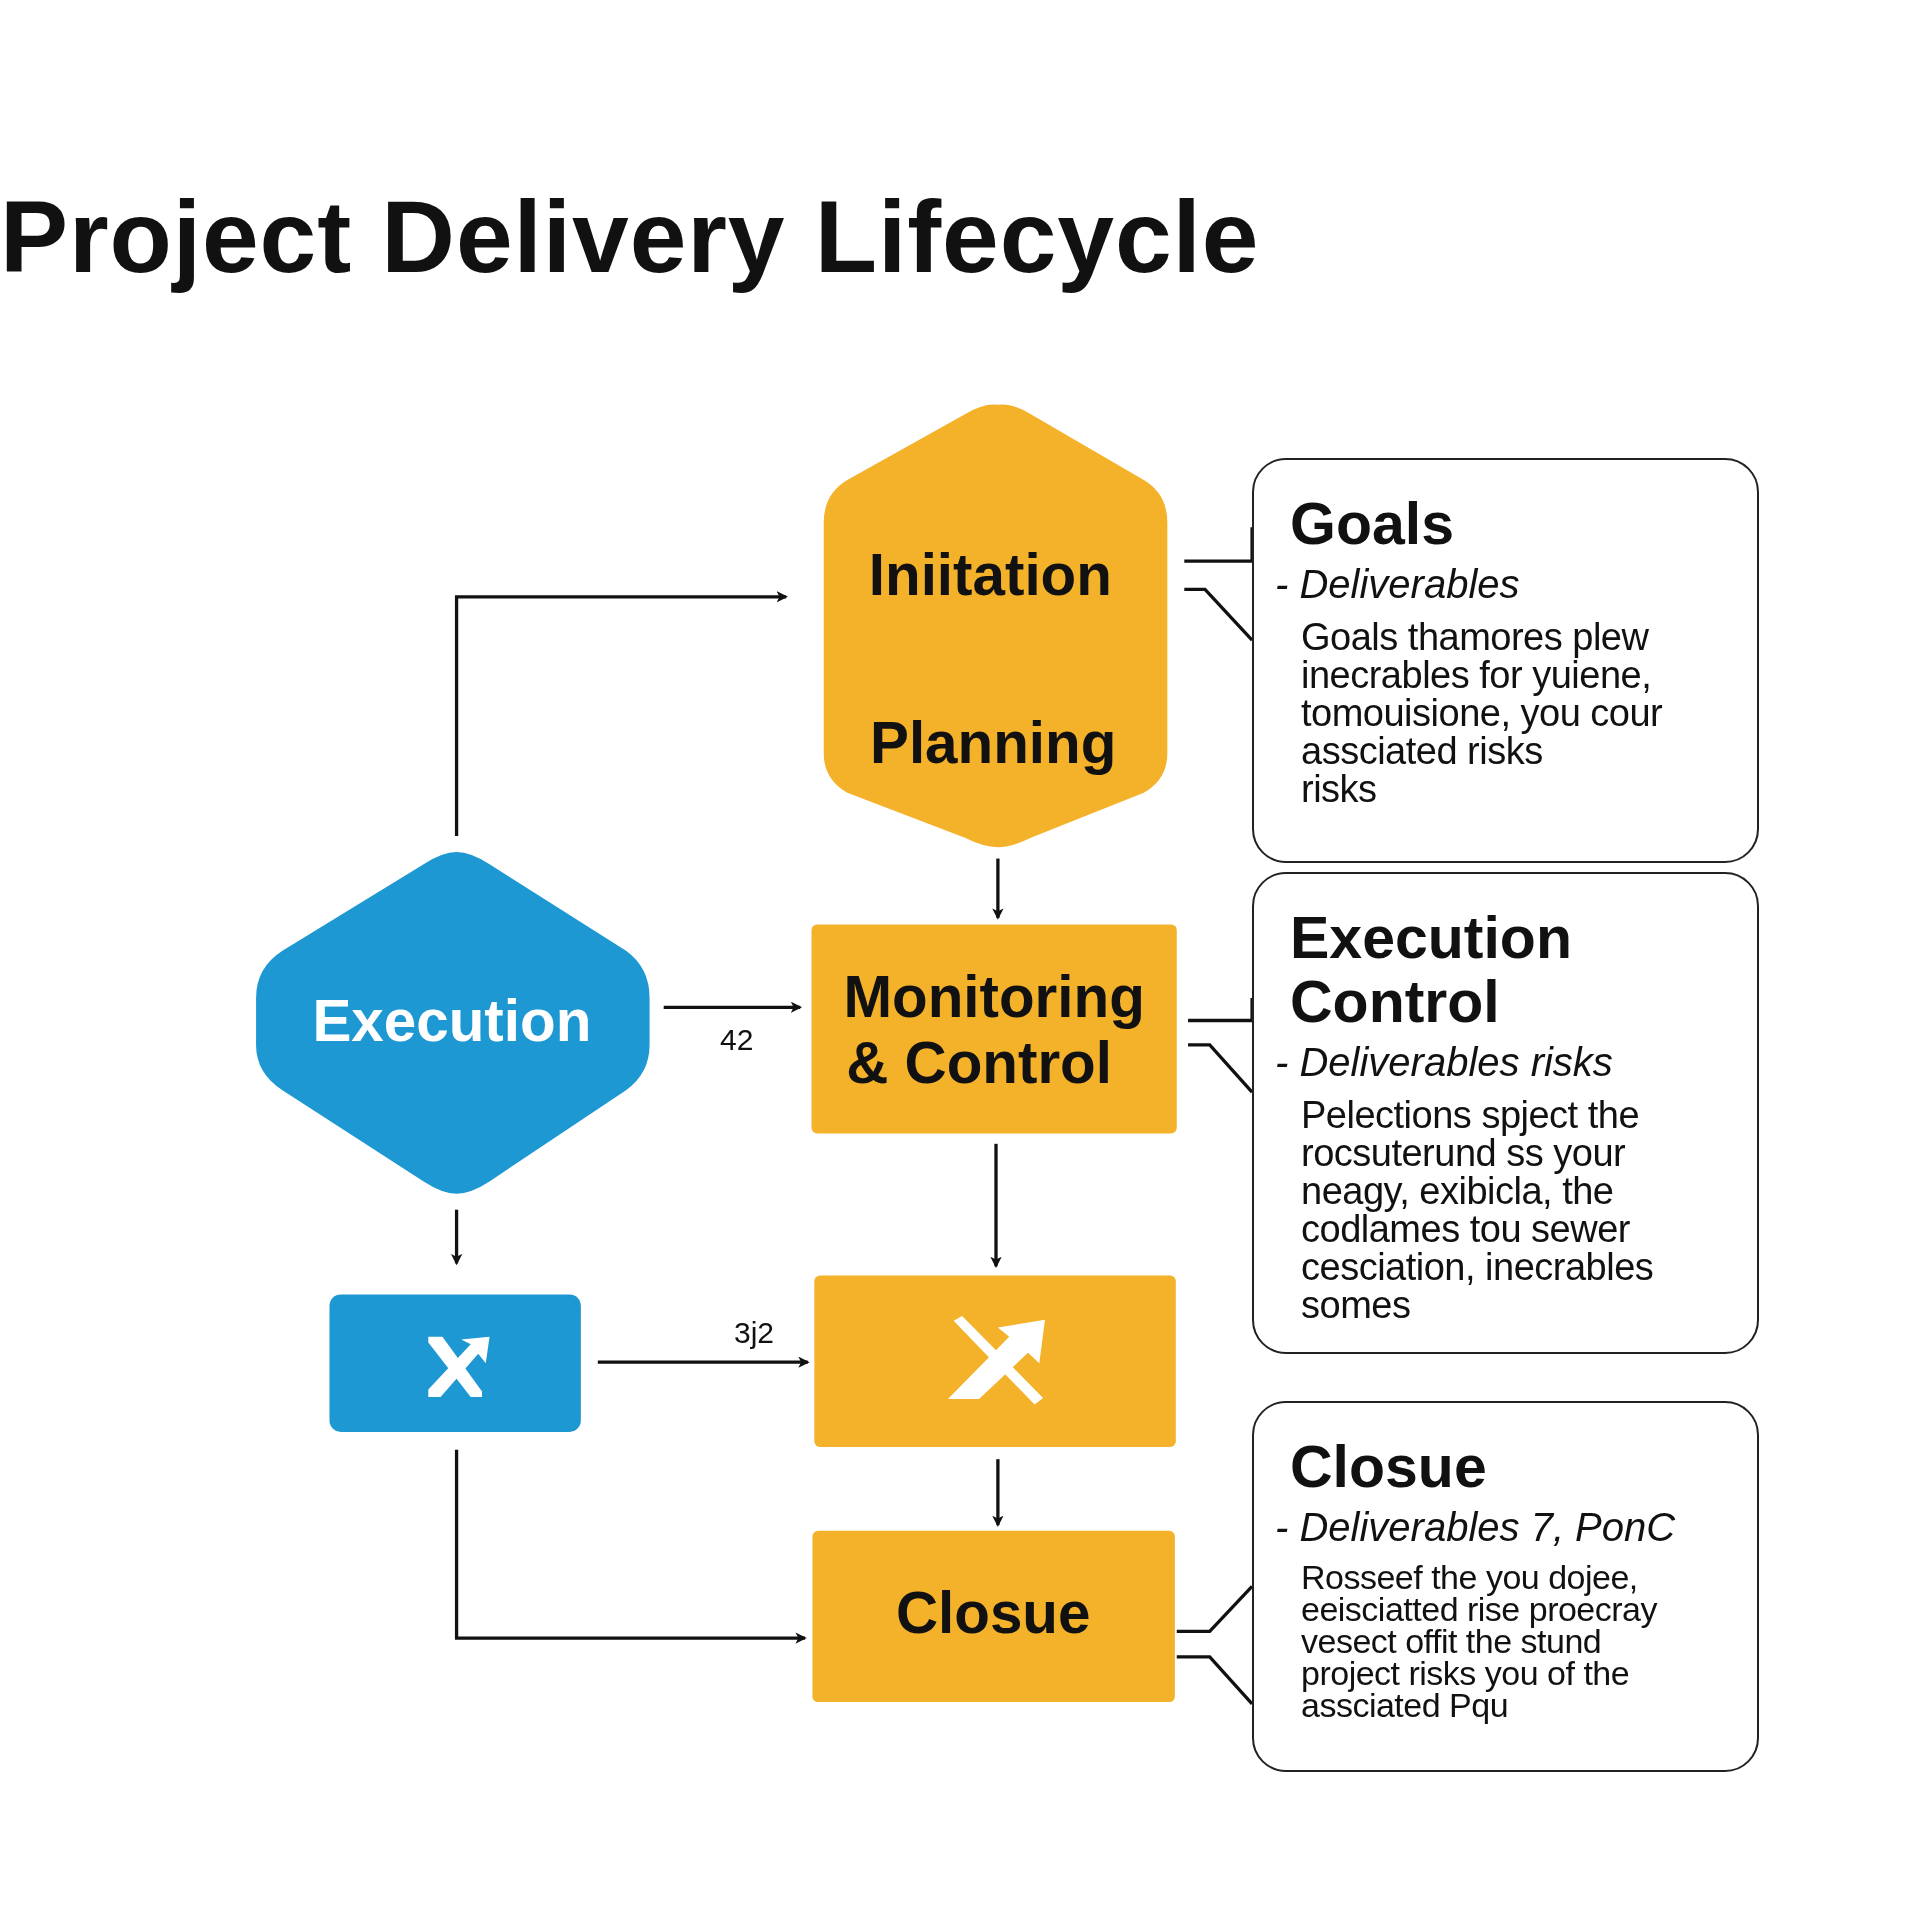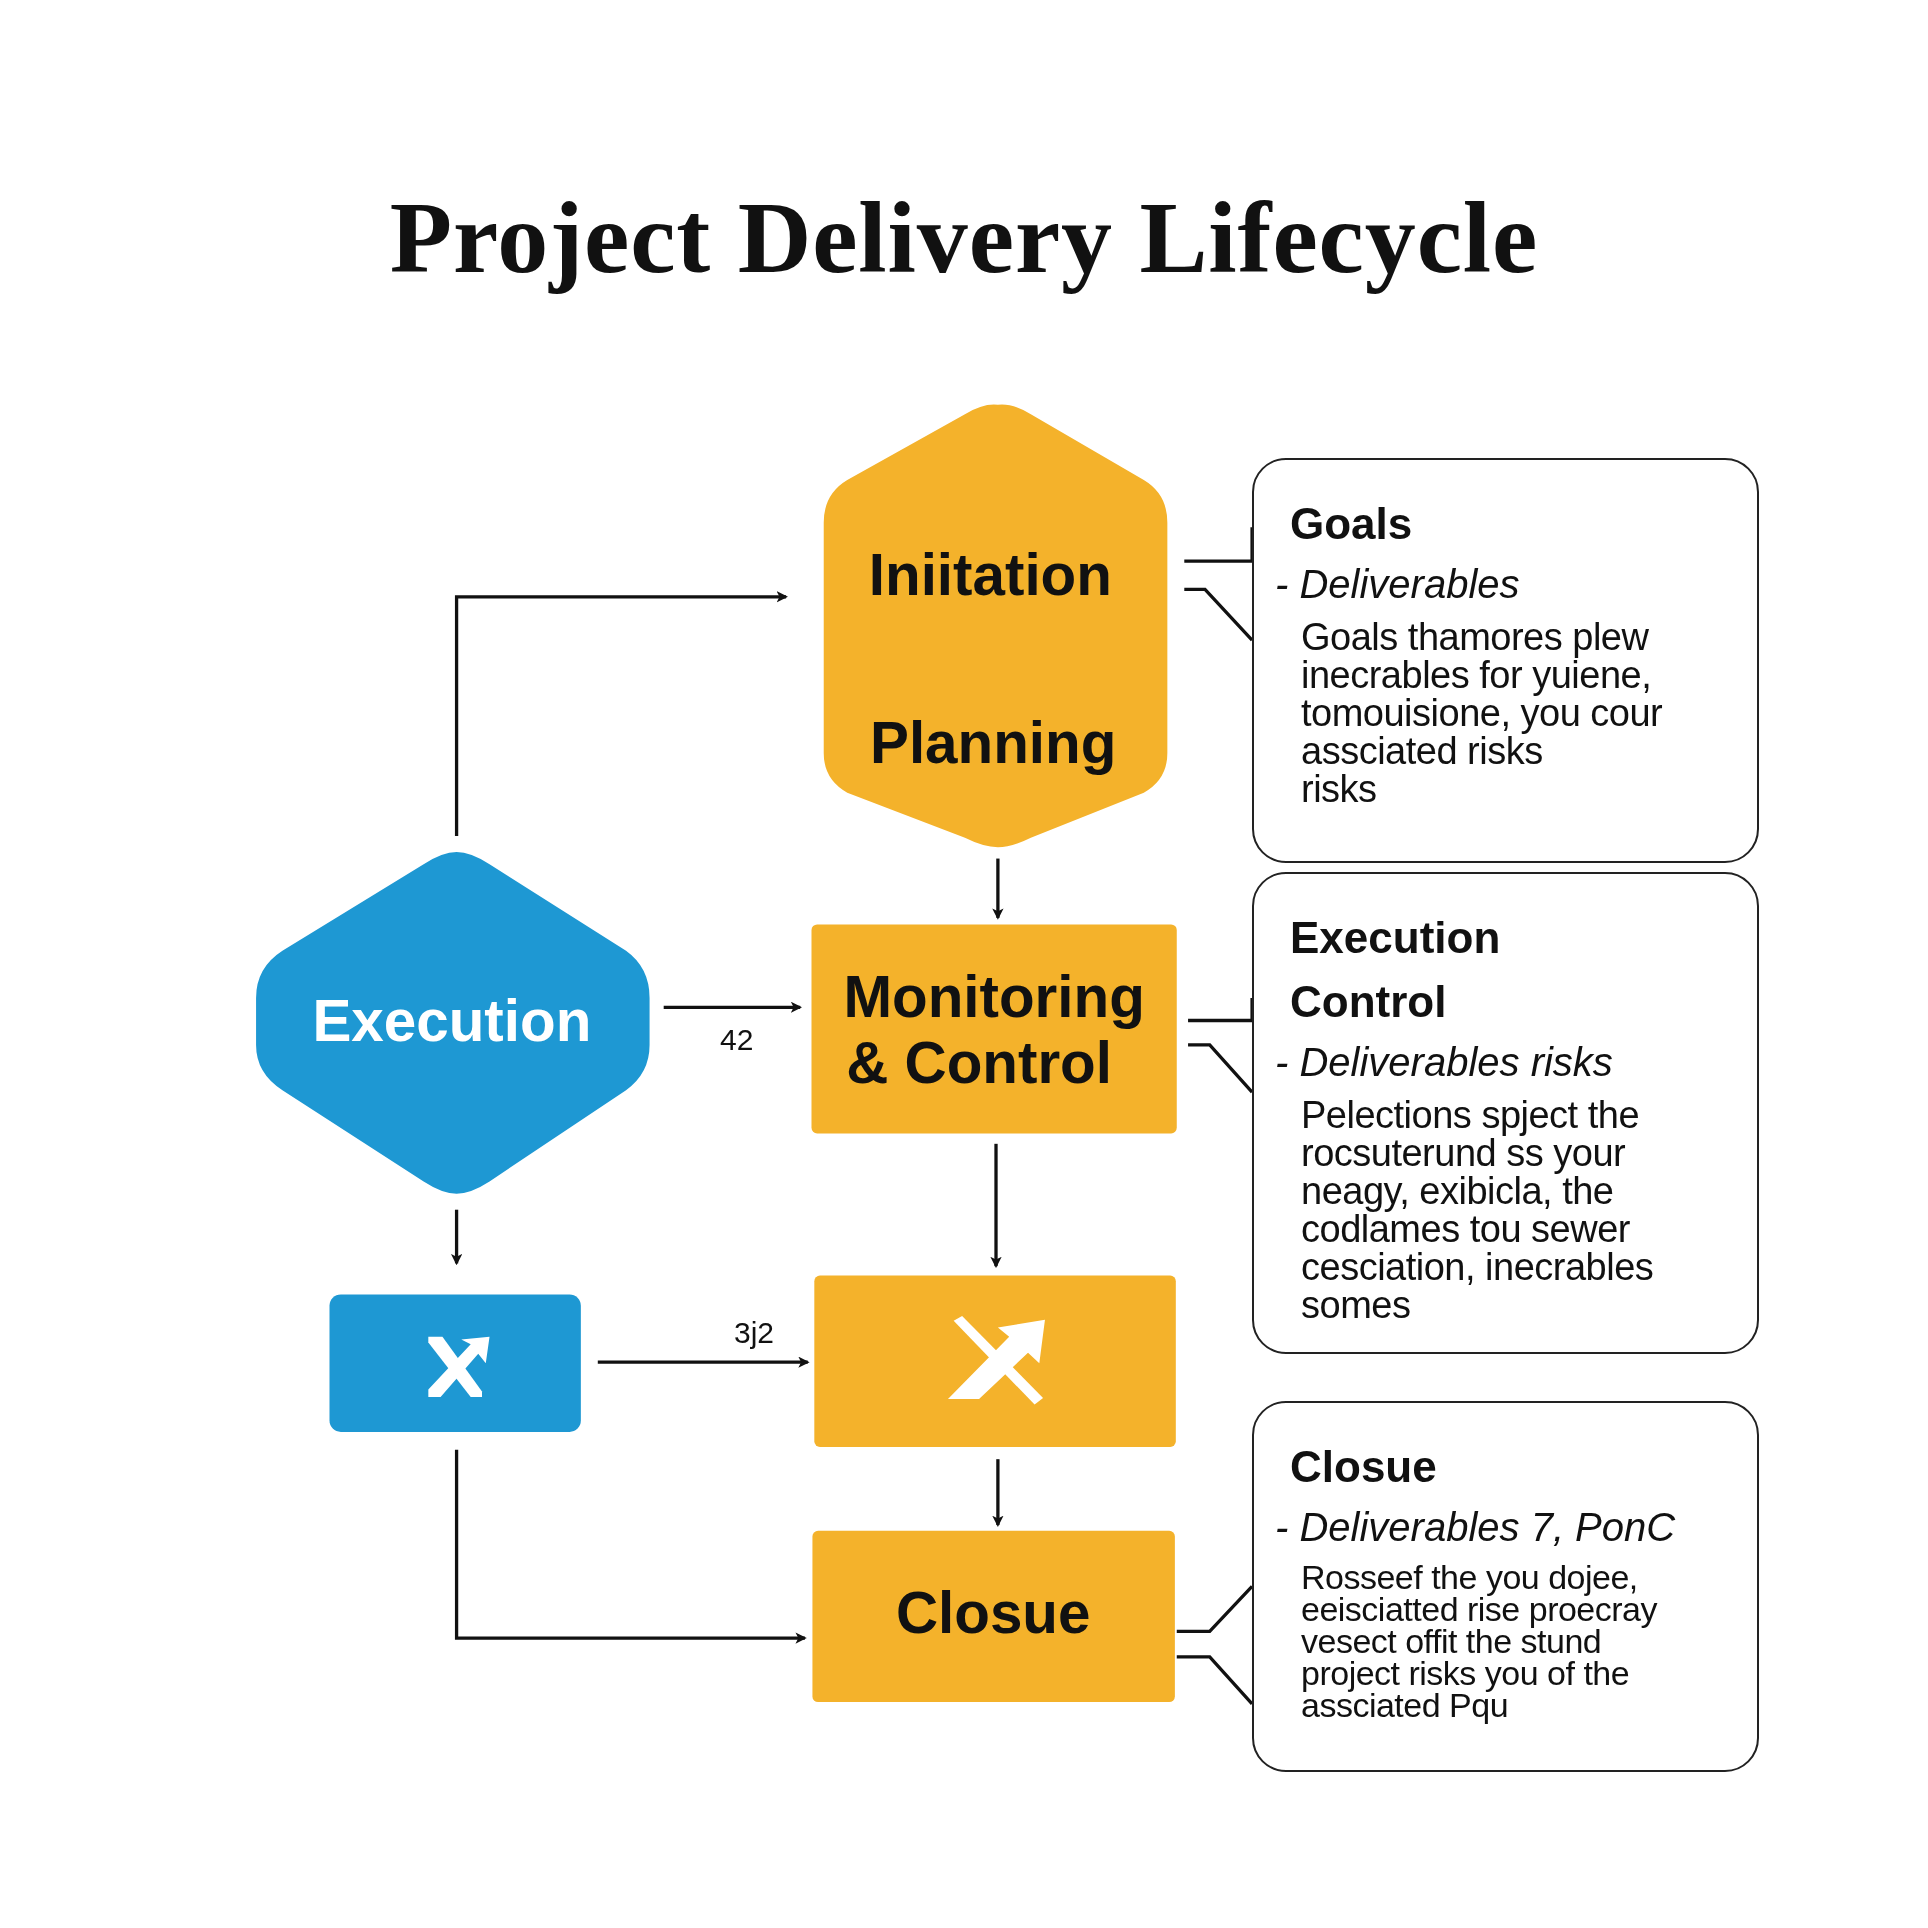--- a/index.html
+++ b/index.html
@@ -1,23 +1,23 @@
 <!DOCTYPE html>
 <html style="font-size:15px"><head>
 <meta charset="utf-8">
 <style>
   html, body { margin: 0; padding: 0; background: #ffffff; }
   body { width: 1928px; height: 1928px; position: relative; overflow: hidden;
          font-family: "Liberation Sans", sans-serif; color: #111; }
-  .title { position: absolute; left: 0; width: 1928px; top: 179px; text-align: center;
-           font-weight: bold; font-size: 102px; letter-spacing: 0.9px; font-family: Liberation Serif, serif; }
+  .title { position: absolute; left: 0; width: 1928px; top: 179px; 
+           font-weight: bold; font-size: 102px; letter-spacing: 0.9px; }
   svg.diagram { position: absolute; left: 0; top: 0; }
   .node-text { font-family: "Liberation Sans", sans-serif; font-weight: bold; }
   .box { position: absolute; border: 2.8px solid #222; border-radius: 34px; background: #fff; }
-  .box .head { font-weight: bold; font-size: 44px; line-height: 64px; margin: 32px 0 0 36px; }
+  .box .head { font-weight: bold; font-size: 59px; line-height: 64px; margin: 32px 0 0 36px; }
   .box .sub { font-size: 40px; line-height: 45px; margin: 5.6px 0 0 21px; font-style: italic; }
   .box .body { font-size: 38px; line-height: 38px; margin: 11.3px 0 0 47px; letter-spacing: -0.5px; }
   .edge-label { position: absolute; font-size: 30px; }
 </style>
 </head>
 <body>
 
 <div class="title">Project Delivery Lifecycle</div>
 
 <svg class="diagram" width="1928" height="1928" viewBox="0 0 2048 2048">

